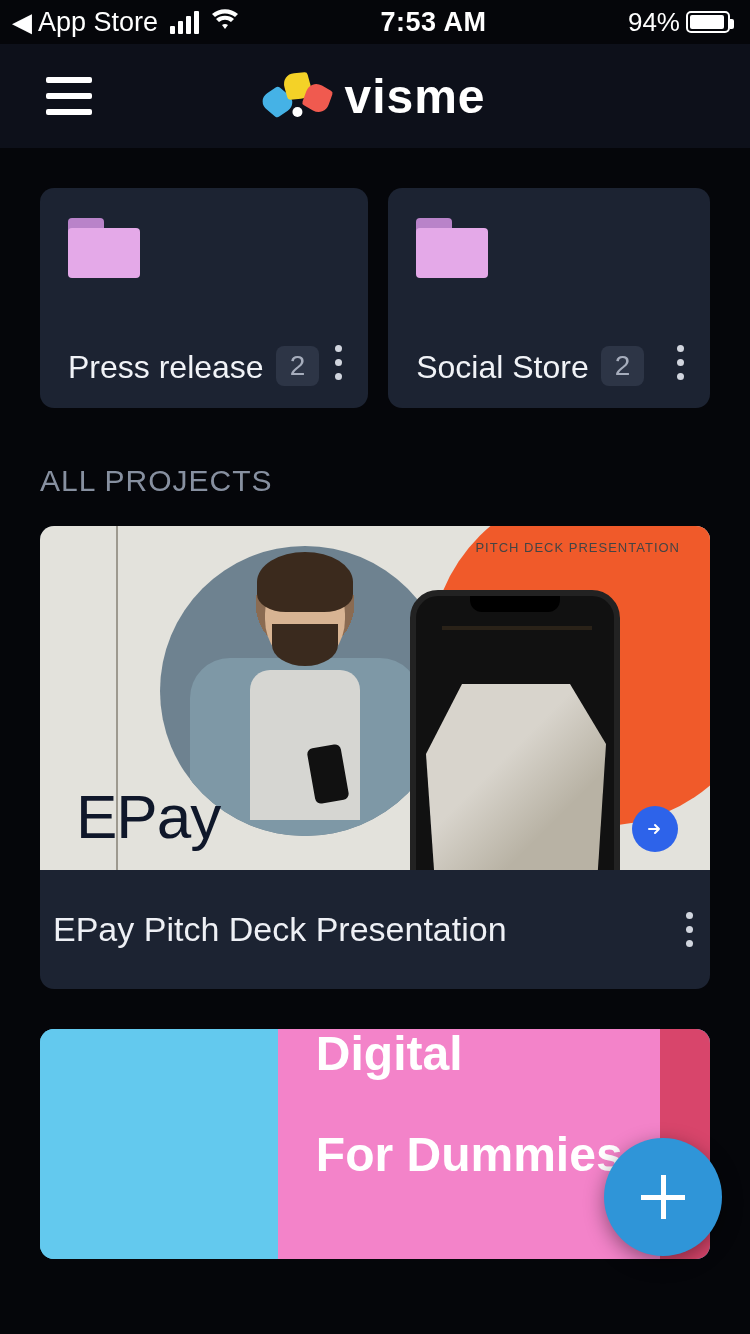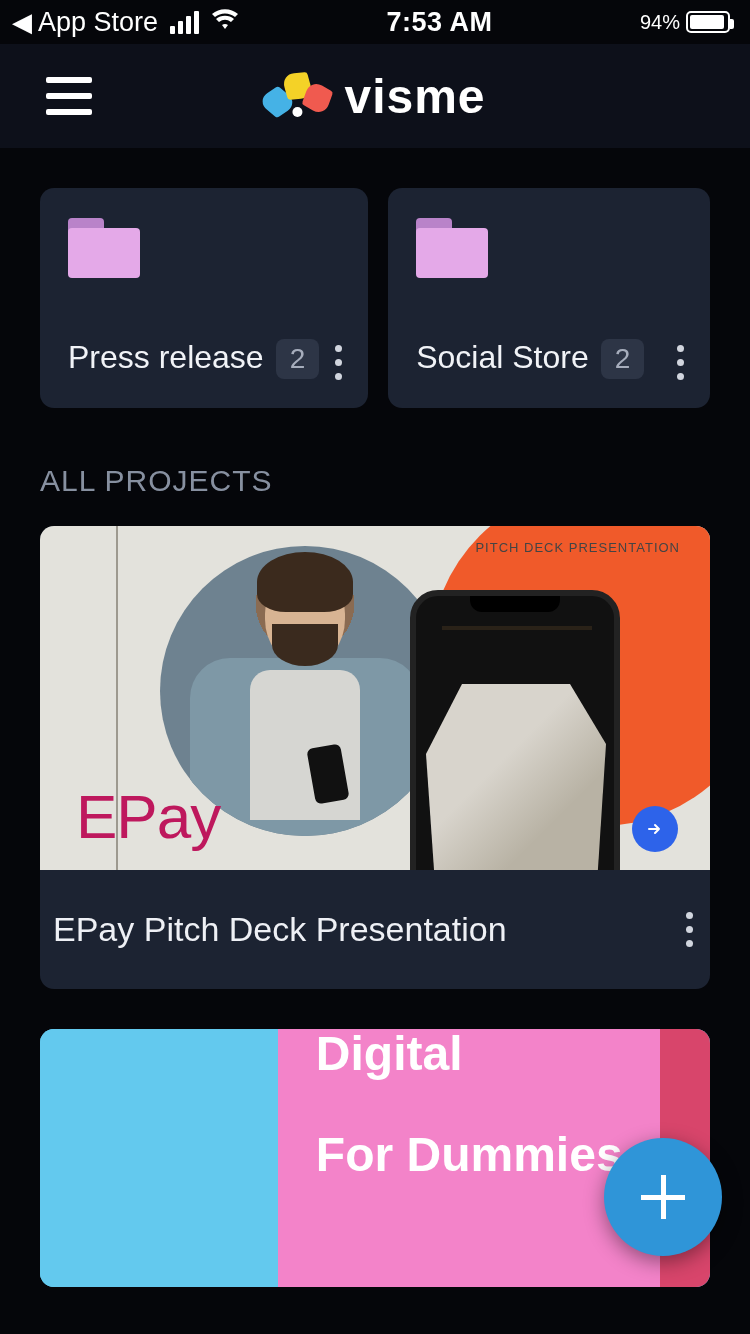--- a/index.html
+++ b/index.html
@@ -27,21 +27,21 @@
   .status-left .back-caret { font-size: 26px; }
   .status-left .label { font-size: 27px; }
   .signal-bars { display:inline-flex; align-items:flex-end; gap:3px; margin-left:6px;}
   .signal-bars span { width:5px; background:#fff; display:block; border-radius:1px;}
   .signal-bars span:nth-child(1){height:8px;}
   .signal-bars span:nth-child(2){height:13px;}
   .signal-bars span:nth-child(3){height:18px;}
   .signal-bars span:nth-child(4){height:23px;}
   .wifi { margin-left:6px; }
   .status-center { font-weight:600; letter-spacing:0.5px;}
-  .status-right { display:flex; align-items:center; gap:6px; font-size:20px;}
+  .status-right { display:flex; align-items:center; gap:6px; font-size:26px;}
   .battery { width:44px; height:22px; border:2px solid #fff; border-radius:5px; position:relative; display:flex; align-items:center; padding:2px;}
   .battery::after{ content:""; position:absolute; right:-6px; top:6px; width:4px; height:10px; background:#fff; border-radius:0 2px 2px 0;}
   .battery-fill{ background:#fff; height:100%; width:94%; border-radius:2px;}
 
   
   .app-header {
     height: 104px;
     background:#0d101a;
     display:flex;
     align-items:center;
@@ -77,21 +77,21 @@
     padding:30px 22px 22px 28px;
     display:flex;
     flex-direction:column;
     justify-content:space-between;
     height:220px;
     position:relative;
   }
   .folder-icon { width:72px; height:60px; position:relative;}
   .folder-tab { position:absolute; top:0; left:0; width:36px; height:14px; background:#b983c9; border-radius:4px 4px 0 0;}
   .folder-body { position:absolute; top:10px; left:0; width:72px; height:50px; background:#e4a9e8; border-radius:4px;}
-  .folder-bottom { display:flex; align-items:flex-start; gap:12px;}
+  .folder-bottom { display:flex; align-items:flex-end; gap:12px;}
   .folder-name { color:#f1f3f7; font-size:32px; font-weight:400; white-space:nowrap;}
   .badge { background:#2d3546; color:#a6adbc; border-radius:8px; padding:4px 14px; font-size:28px;}
   .more-dots { margin-left:auto; color:#d6d9e0; display:flex; flex-direction:column; gap:7px; padding:6px 4px;}
   .more-dots span{ width:7px; height:7px; background:#d1d5de; border-radius:50%; display:block;}
 
   
   .project-card {
     background:#1c2332;
     border-radius:14px;
     overflow:hidden;
@@ -109,28 +109,28 @@
   .phone-jacket{ position:absolute; bottom:0; left:10px; width:180px; height:200px; background:linear-gradient(135deg,#d8d4cc 40%,#b8b2a4 70%); clip-path:polygon(20% 0,80% 0,100% 30%,95% 100%,5% 100%,0 35%);}
   .hanger{ position:absolute; top:30px; left:26px; width:150px; height:4px; background:#2a2218;}
   .person-circle{ position:absolute; left:120px; top:20px; width:290px; height:290px; border-radius:50%; background:radial-gradient(circle at 50% 20%, #8a6b52 0 18%, transparent 18%), linear-gradient(#6e8290,#6e8290); overflow:hidden;}
   .person-head{ position:absolute; top:18px; left:50%; transform:translateX(-50%); width:80px; height:100px; background:#d8b493; border-radius:50% 50% 45% 45%;}
   .person-hair{ position:absolute; top:6px; left:50%; transform:translateX(-50%); width:96px; height:60px; background:#3b2a1d; border-radius:50% 50% 30% 30%;}
   .person-beard{ position:absolute; top:78px; left:50%; transform:translateX(-50%); width:66px; height:42px; background:#3a2a1e; border-radius:0 0 50% 50%;}
   .person-body{ position:absolute; top:112px; left:50%; transform:translateX(-50%); width:230px; height:200px; background:#7e98a6; border-radius:40px 40px 0 0;}
   .person-shirt{ position:absolute; top:124px; left:50%; transform:translateX(-50%); width:110px; height:150px; background:#d6d6d2; border-radius:20px 20px 0 0;}
   .person-phone{ position:absolute; top:200px; left:52%; width:34px; height:56px; background:#111; border-radius:6px; transform:rotate(-10deg);}
   .thumb-line{ position:absolute; left:76px; top:0; width:2px; height:100%; background:#9d998f;}
-  .epay-label{ position:absolute; left:36px; bottom:18px; font-size:62px; font-weight:500; color:#be185d; letter-spacing:-1px;}
+  .epay-label{ position:absolute; left:36px; bottom:18px; font-size:62px; font-weight:500; color:#0f172a; letter-spacing:-1px;}
   .thumb-badge{ position:absolute; right:30px; top:14px; font-size:13px; color:#444; letter-spacing:1px;}
   .circle-arrow{ position:absolute; right:32px; bottom:18px; width:46px; height:46px; border-radius:50%; background:#2d63ea; display:flex; align-items:center; justify-content:center; color:#fff;}
   .project-title-row{ display:flex; align-items:center; padding:36px 13px; }
   .project-title{ font-size:34px; font-weight:400; color:#eef0f5;}
 
   
-  .thumb2 { height:258px; background:#63c9ee; display:flex;}
+  .thumb2 { height:230px; background:#63c9ee; display:flex;}
   .thumb2 .left{ flex:1; background:#63c9ee;}
   .thumb2 .mid{ flex:1.6; background:#f383c9; display:flex; align-items:flex-start; justify-content:center; padding-top:0;}
   .thumb2 .mid .txt{ color:#fff; font-size:48px; font-weight:700; line-height:1.05; text-align:left;}
   .thumb2 .right{ width:50px; background:#d8456b;}
 
   
   .fab {
     position:absolute;
     right:28px;
     bottom:78px;

